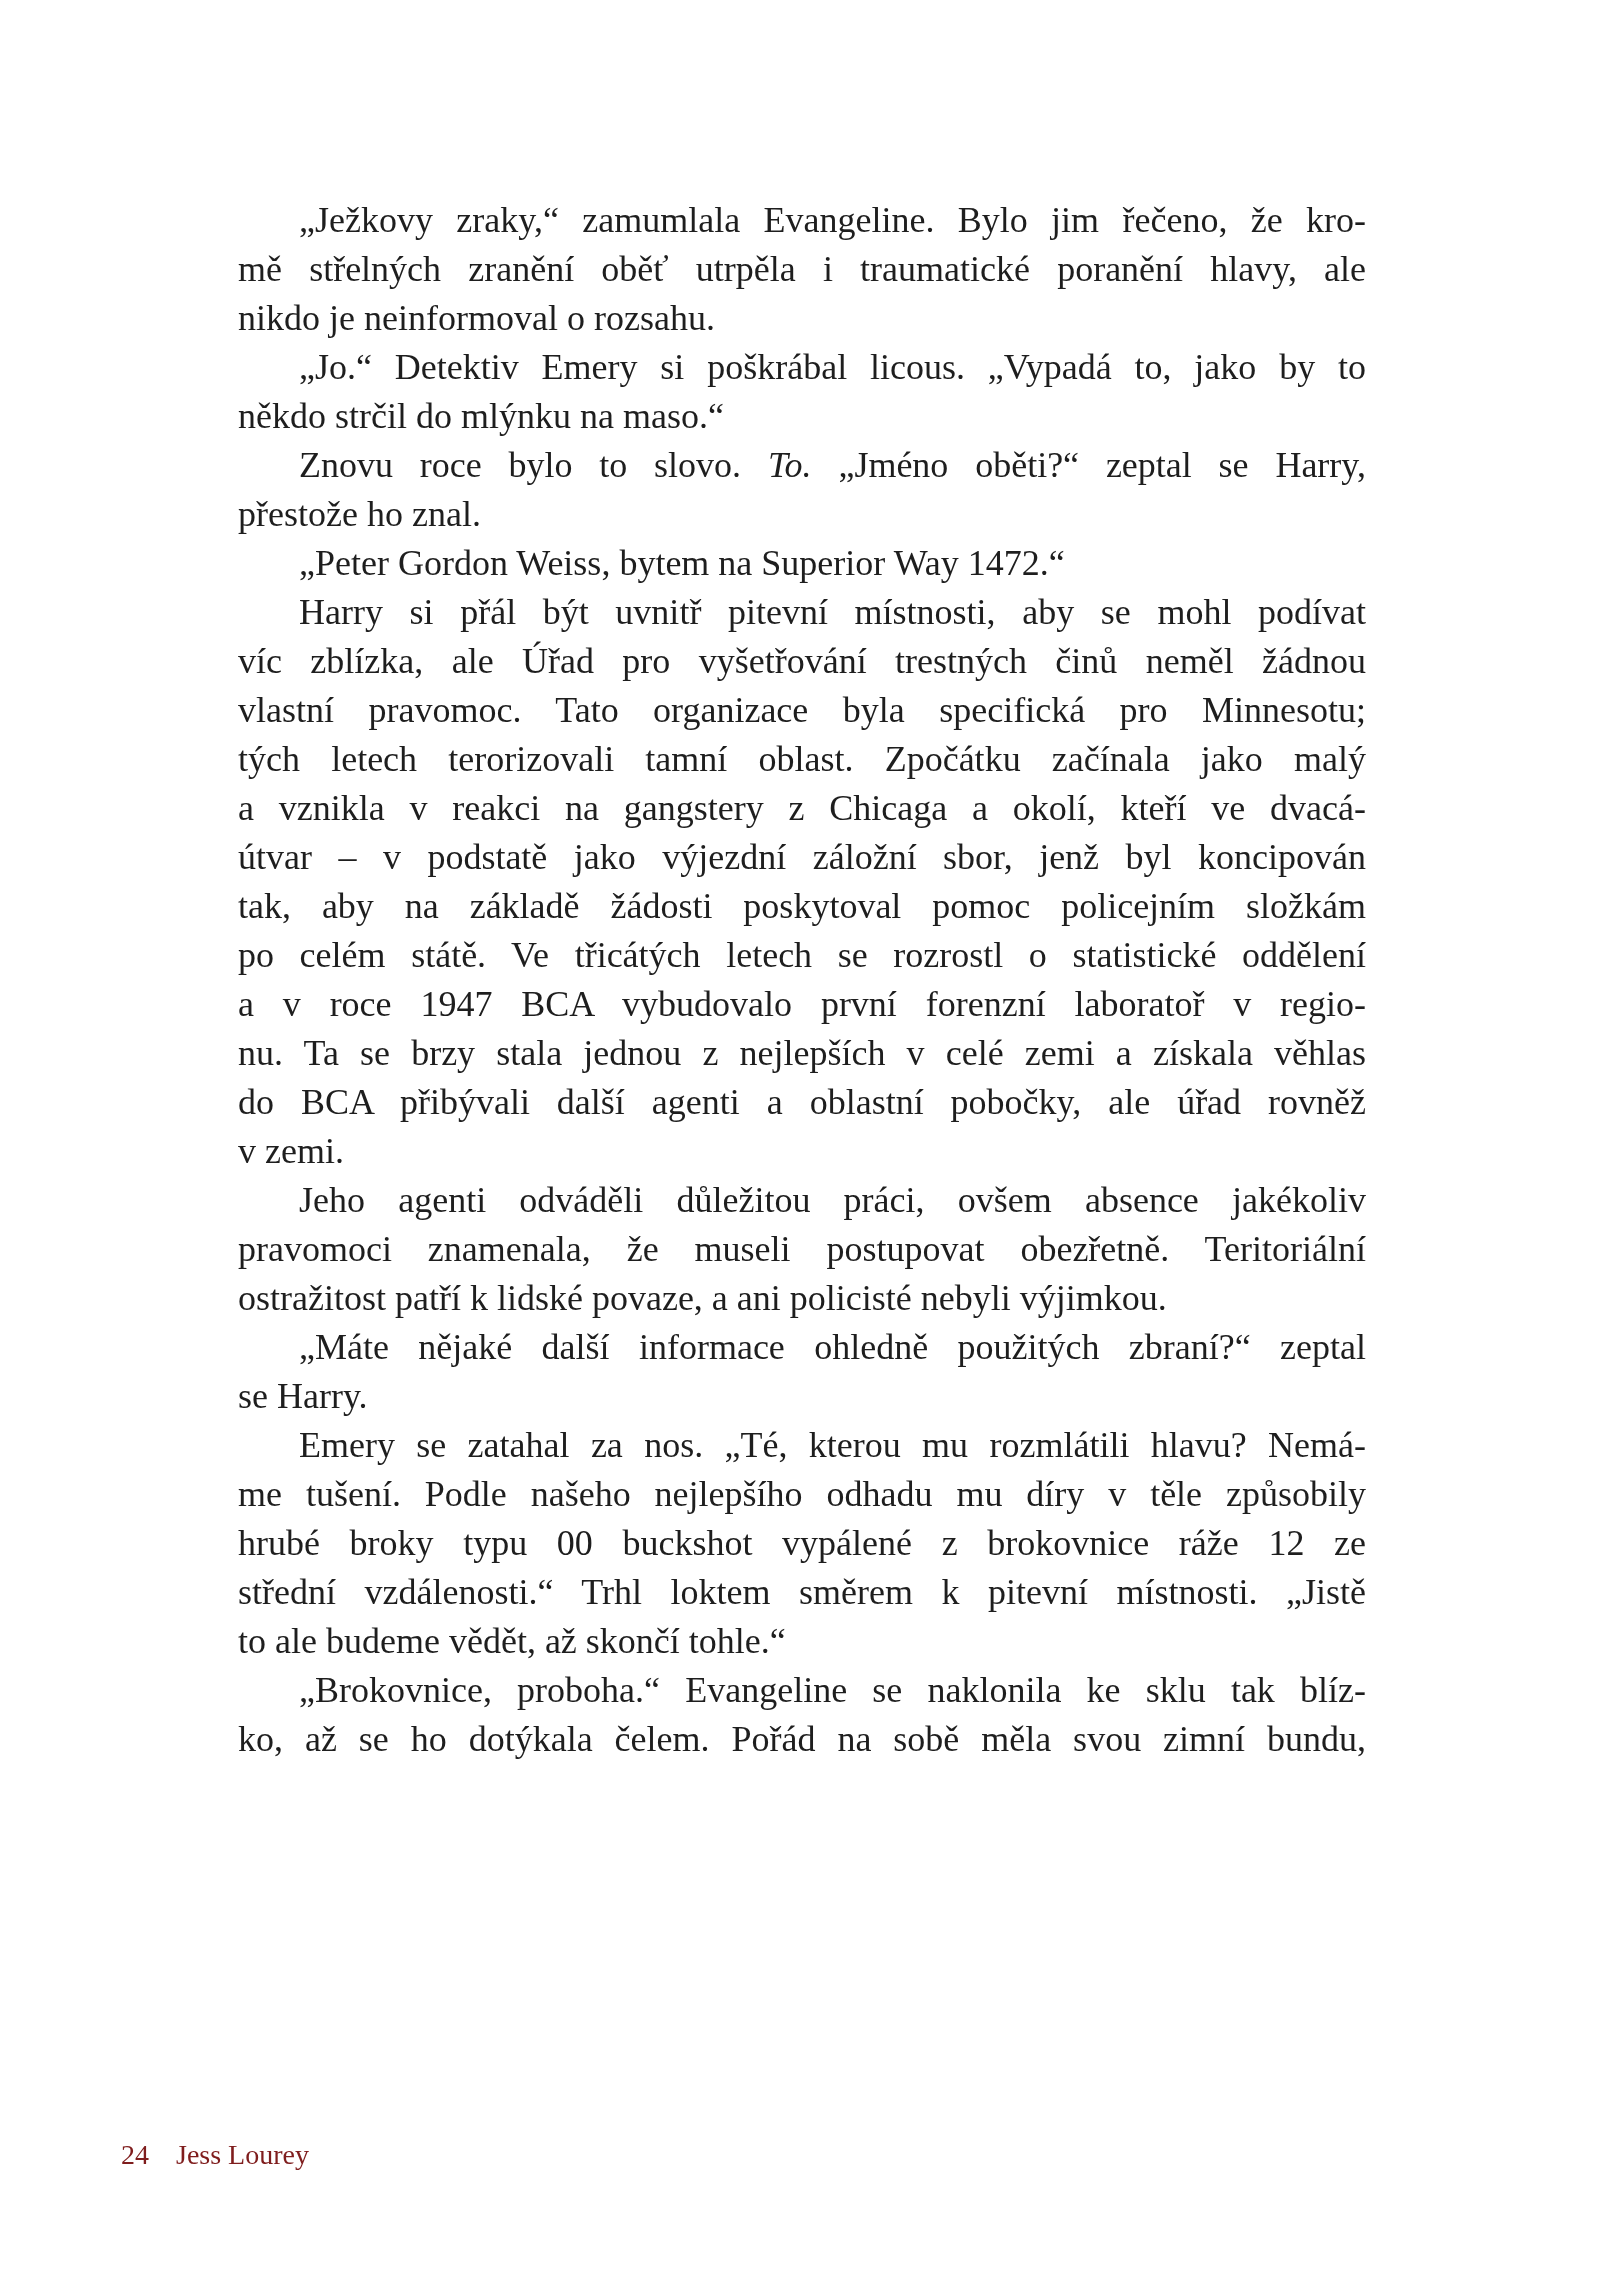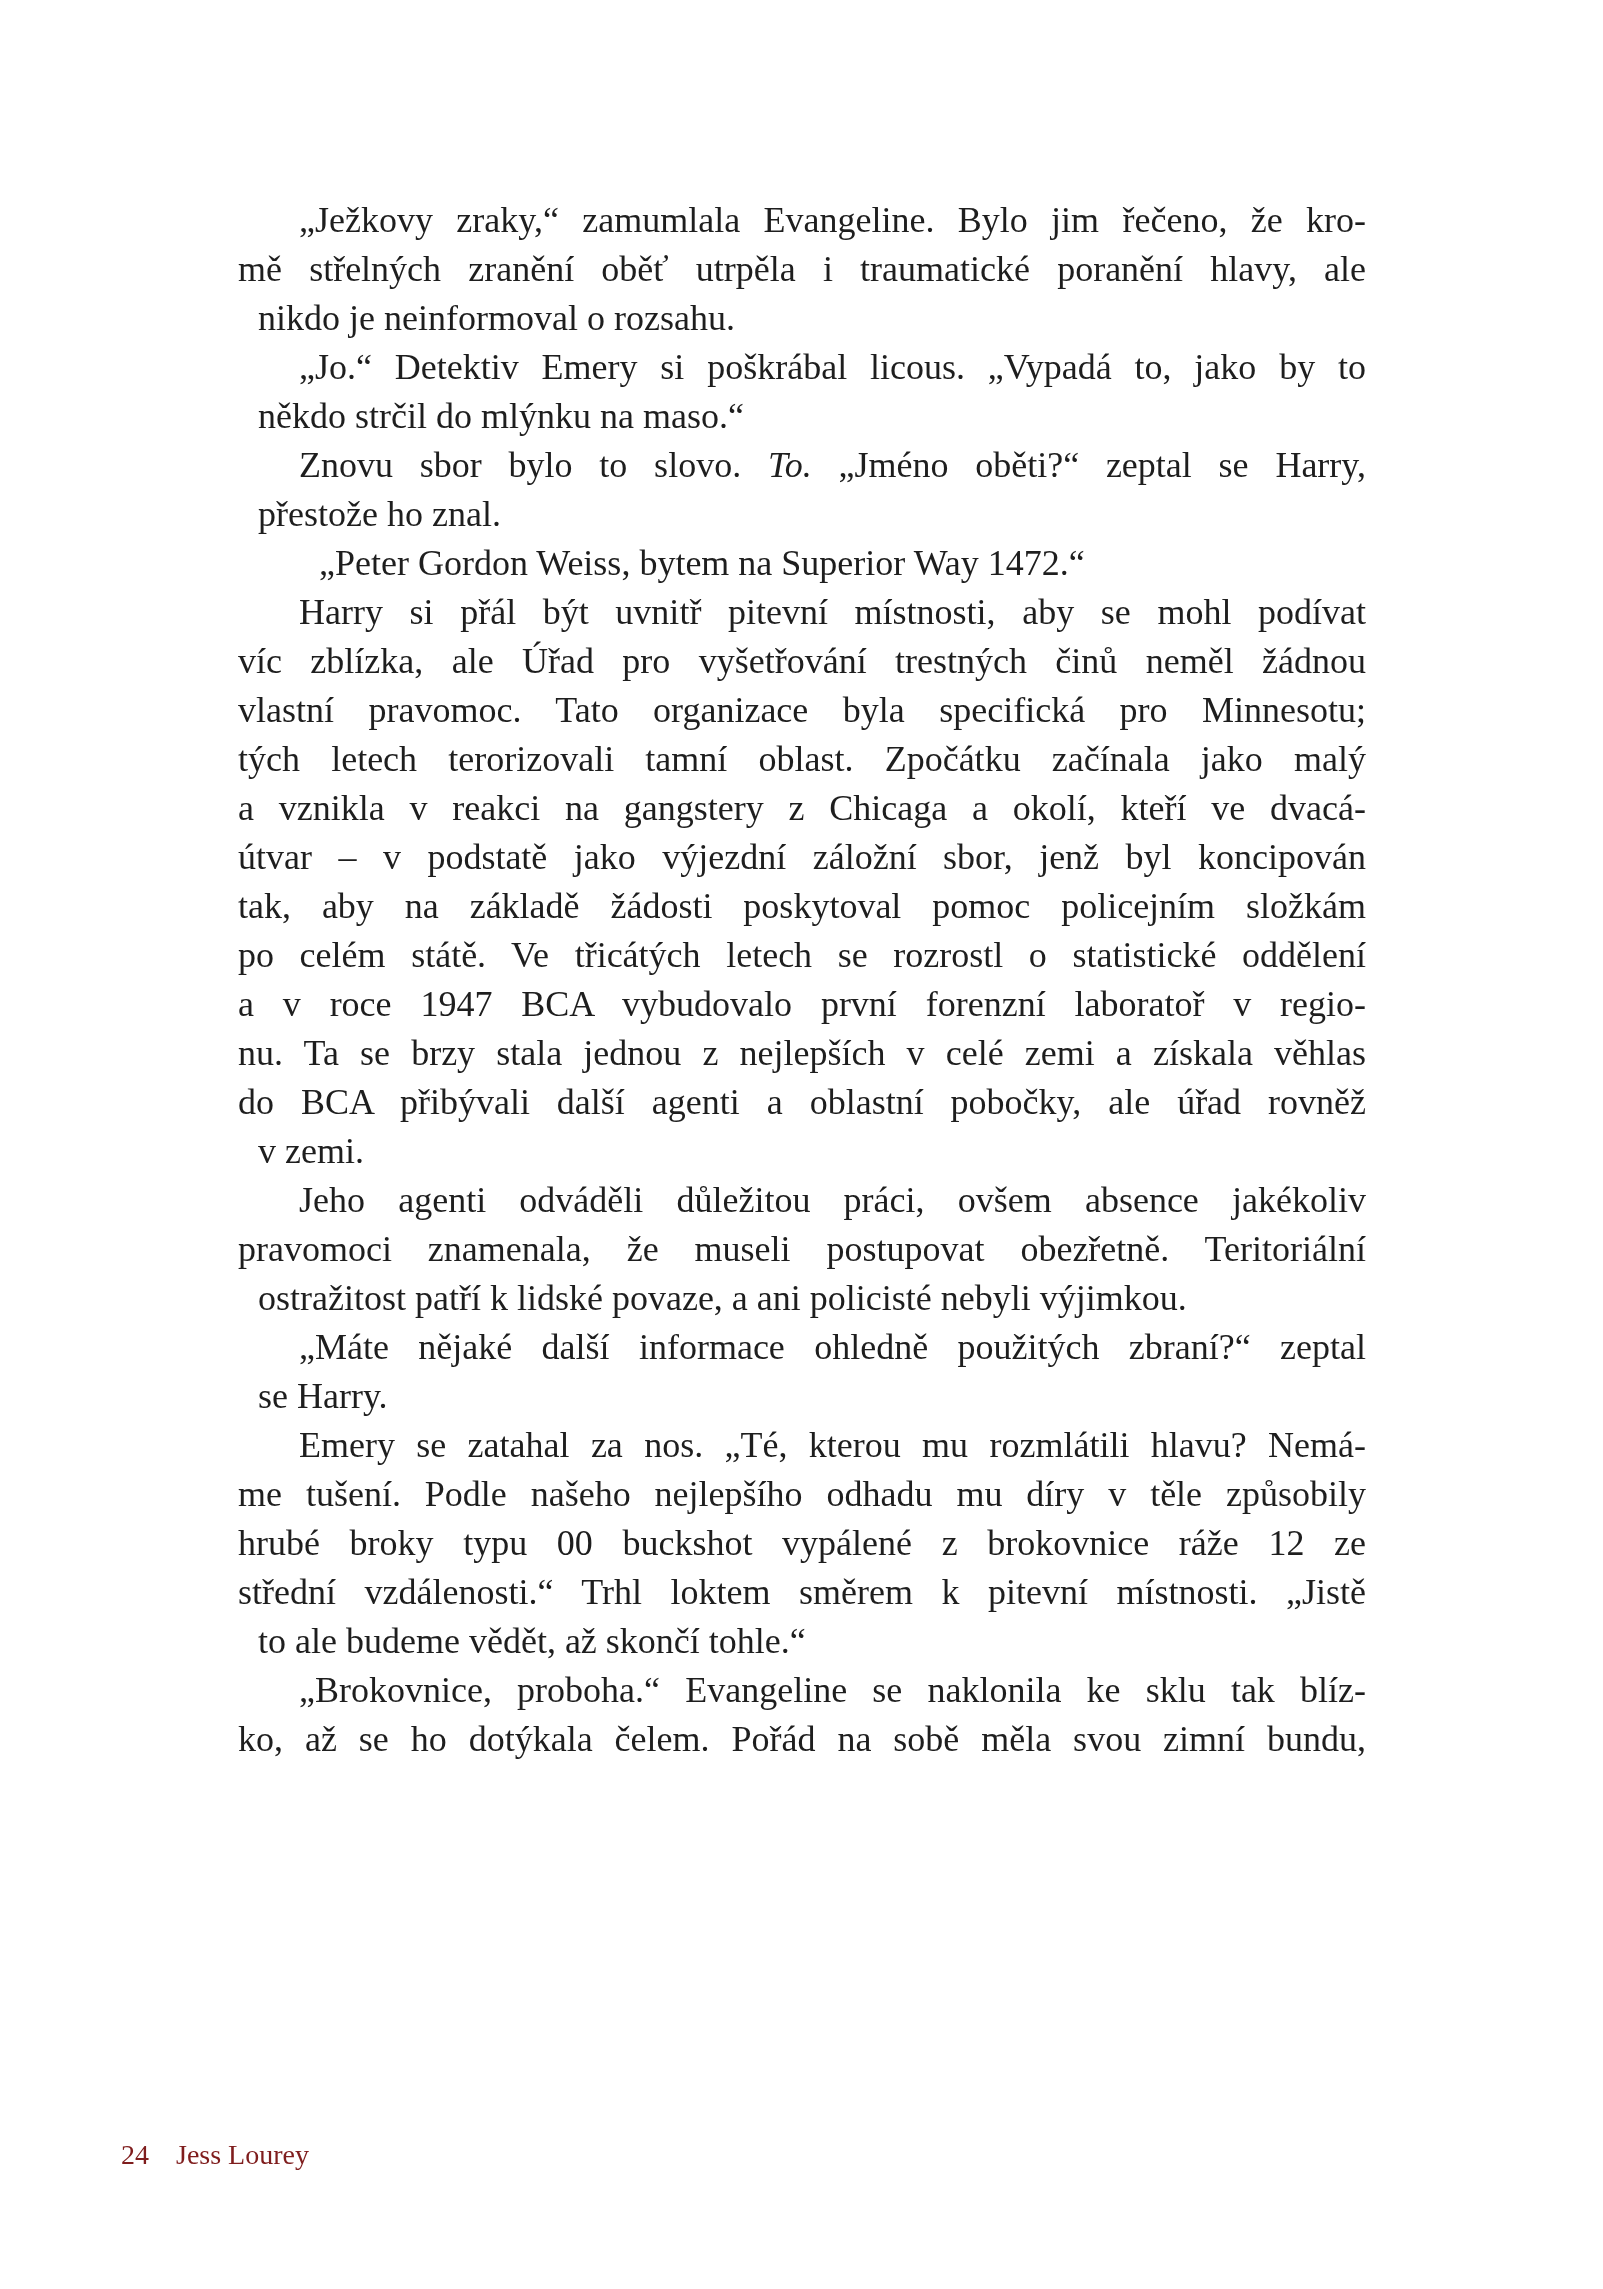--- a/index.html
+++ b/index.html
@@ -15,21 +15,21 @@
     line-height: 49px;
     color: #1e1e1e;
   }
   .line {
     display: block;
     white-space: nowrap;
     text-align: justify;
     text-align-last: justify;
     height: 49px;
   }
-  .line.last { text-align-last: left; margin-left: 20px; }
+  .line.last { text-align-last: left; }
   .line.indent { padding-left: 61px; }
   em { font-style: italic; }
   .footer {
     position: absolute;
     left: 121px;
     top: 2139px;
     font-family: "Liberation Serif", "DejaVu Serif", serif;
     font-size: 28px;
     color: #7f1d1d;
   }
@@ -38,21 +38,21 @@
 </head>
 <body>
 
 <div class="page">
   <div class="text-block" id="text-block">
       <span class="line indent">„Ježkovy zraky,“ zamumlala Evangeline. Bylo jim řečeno, že kro-</span>
       <span class="line">mě střelných zranění oběť utrpěla i traumatické poranění hlavy, ale</span>
       <span class="line last">nikdo je neinformoval o rozsahu.</span>
       <span class="line indent">„Jo.“ Detektiv Emery si poškrábal licous. „Vypadá to, jako by to</span>
       <span class="line last">někdo strčil do mlýnku na maso.“</span>
-      <span class="line indent"><span style="white-space: pre;">Znovu sbor bylo to slovo. </span><em>To.</em><span style="white-space: pre;"> „Jméno oběti?“ zeptal se Harry,</span></span>
+      <span class="line indent"><span style="white-space: pre;">Znovu roce bylo to slovo. </span><em>To.</em><span style="white-space: pre;"> „Jméno oběti?“ zeptal se Harry,</span></span>
       <span class="line last">přestože ho znal.</span>
       <span class="line indent last">„Peter Gordon Weiss, bytem na Superior Way 1472.“</span>
       <span class="line indent">Harry si přál být uvnitř pitevní místnosti, aby se mohl podívat</span>
       <span class="line">víc zblízka, ale Úřad pro vyšetřování trestných činů neměl žádnou</span>
       <span class="line">vlastní pravomoc. Tato organizace byla specifická pro Minnesotu;</span>
       <span class="line">tých letech terorizovali tamní oblast. Zpočátku začínala jako malý</span>
       <span class="line">a vznikla v reakci na gangstery z Chicaga a okolí, kteří ve dvacá-</span>
       <span class="line">útvar – v podstatě jako výjezdní záložní sbor, jenž byl koncipován</span>
       <span class="line">tak, aby na základě žádosti poskytoval pomoc policejním složkám</span>
       <span class="line">po celém státě. Ve třicátých letech se rozrostl o statistické oddělení</span>

